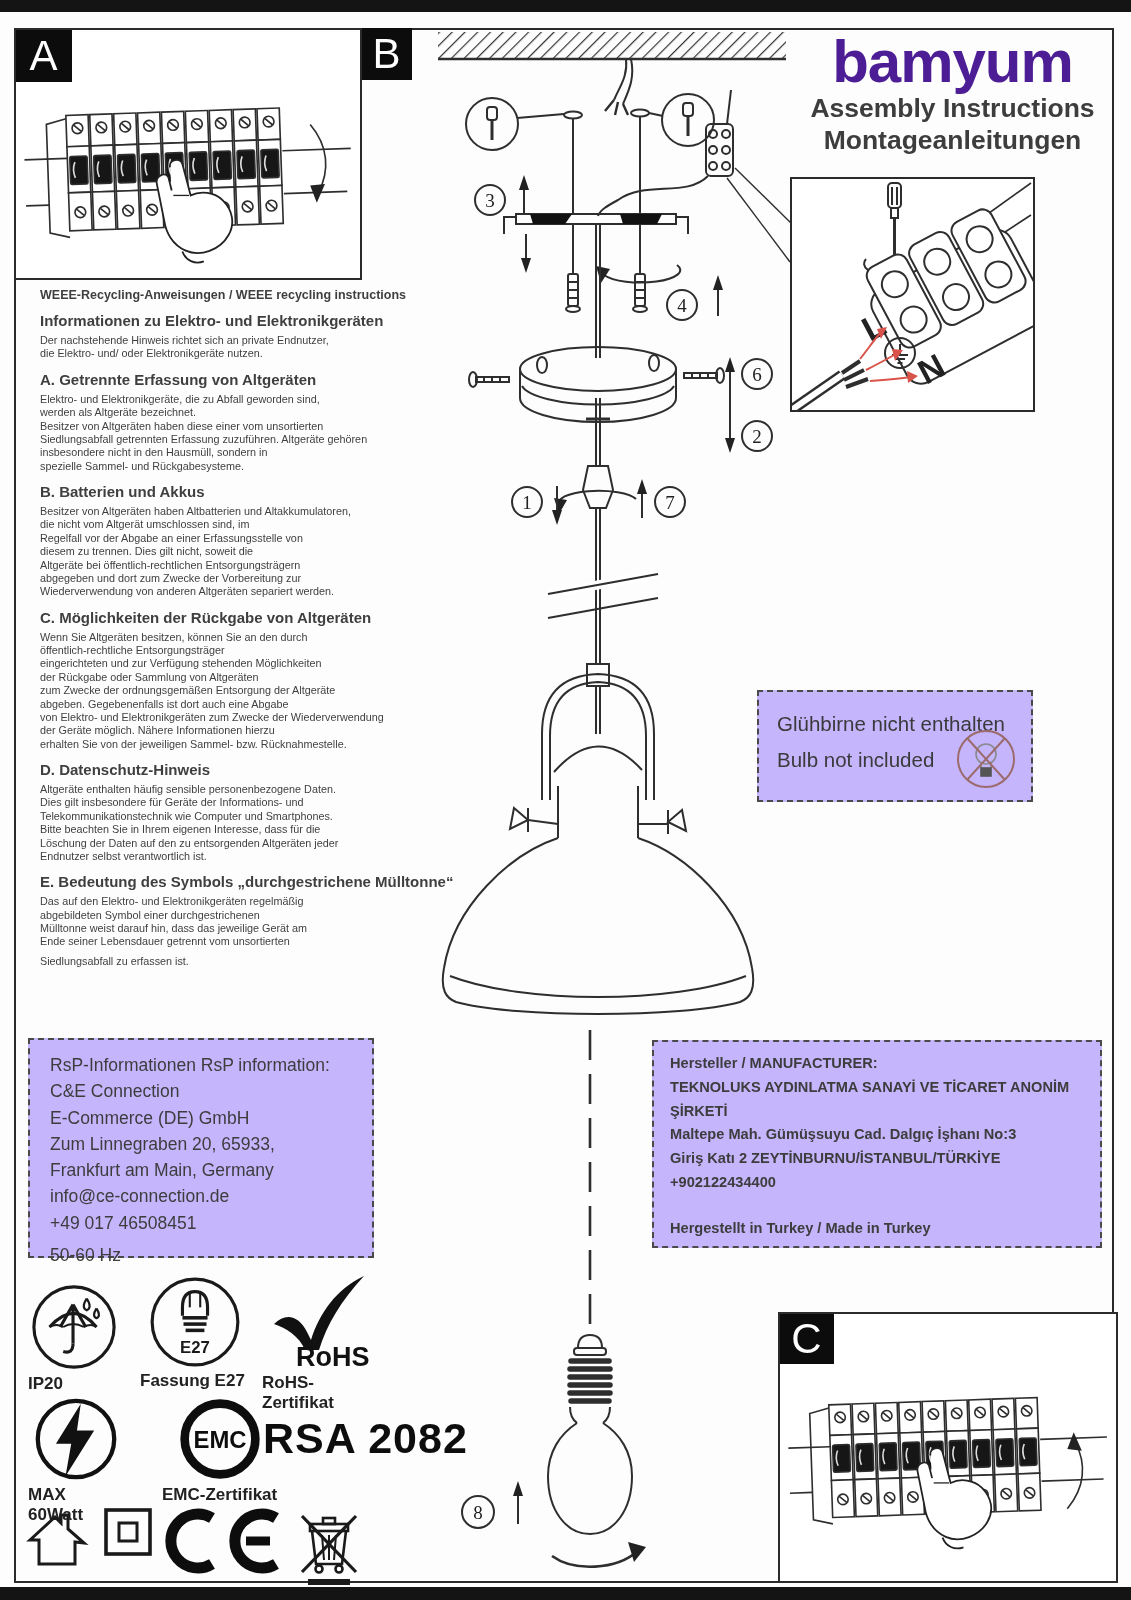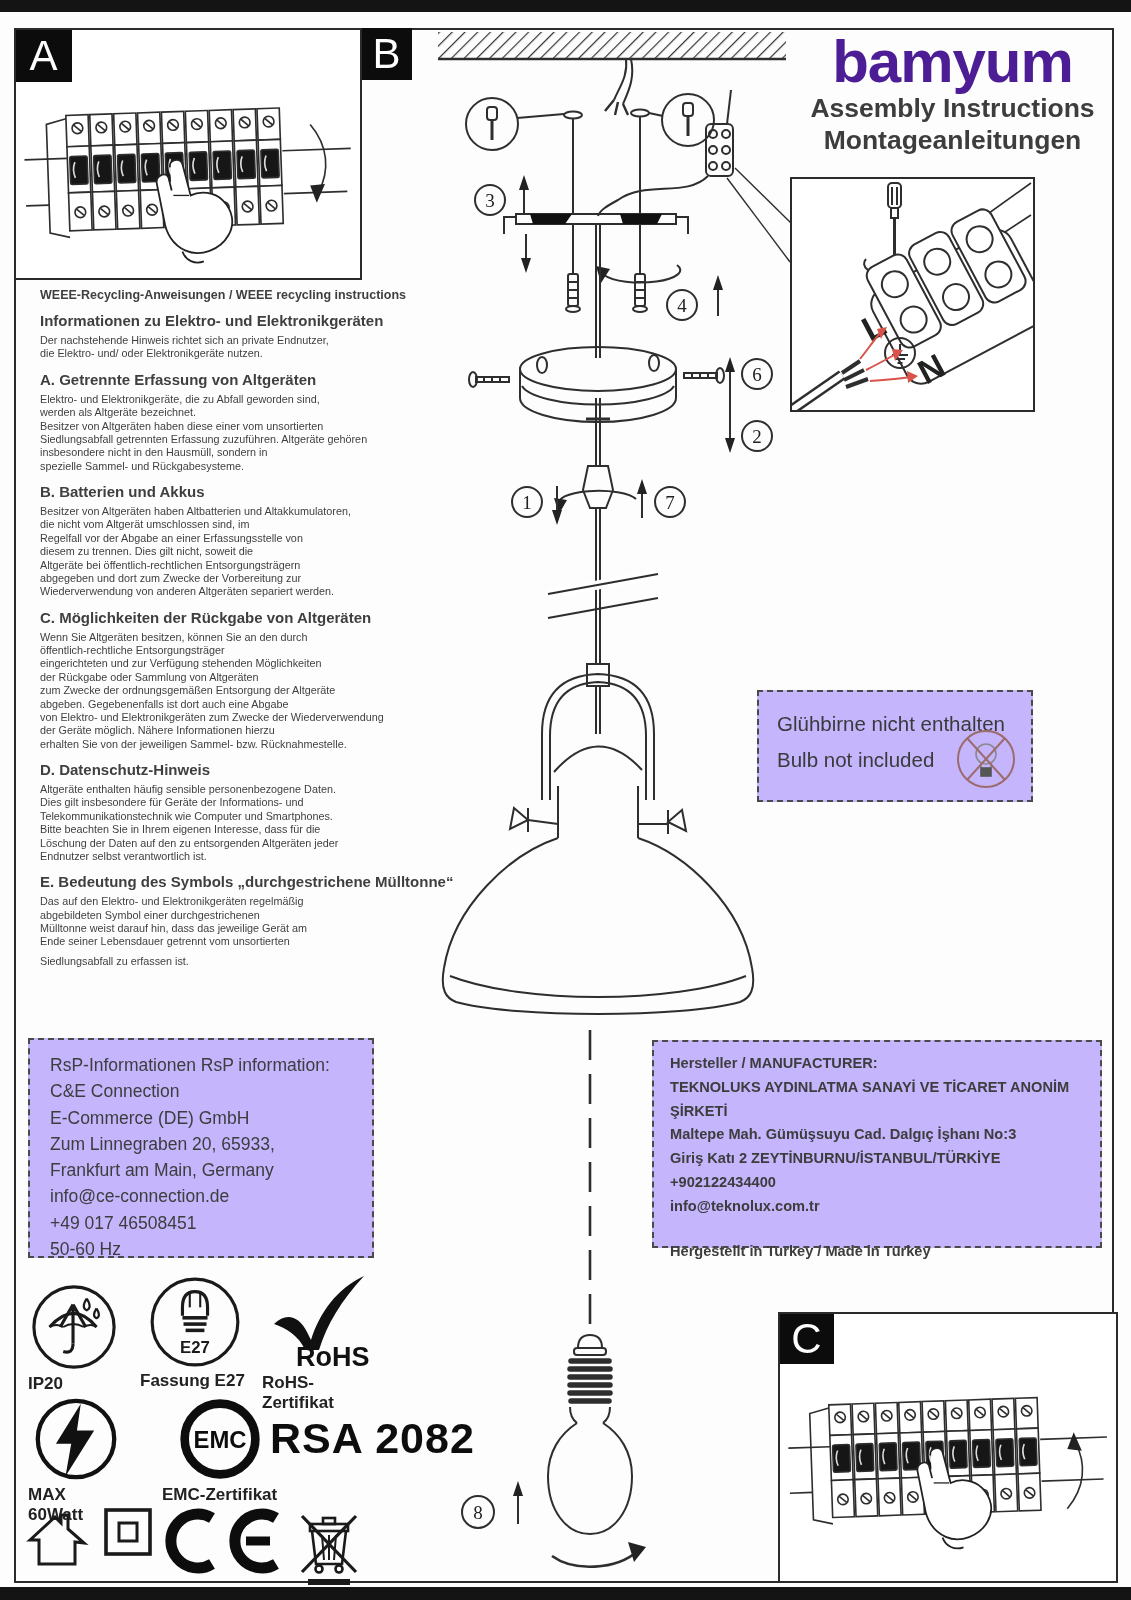--- a/index.html
+++ b/index.html
@@ -20,28 +20,28 @@
   
   .brand{left:800px;top:32px;width:305px;text-align:center;}
   .brand-logo{font-size:60px;font-weight:bold;color:#4c1d95;letter-spacing:-1px;line-height:1.0;}
   .brand-sub{font-size:26.5px;font-weight:bold;color:#3d3d3d;line-height:1.22;}
   
   .bulb-box{left:757px;top:690px;width:276px;height:112px;padding:14px 0 0 18px;}
   .bulb-box .ln{font-size:20.5px;color:#3a3a3a;line-height:1.75;}
   
   .rsp{left:28px;top:1038px;width:346px;height:220px;padding:12px 0 0 20px;
        font-size:17.5px;color:#3d3d3d;line-height:1.5;}
-  .rsp .gap{}
+  .rsp .gap{margin-top:6px;}
   .man{left:652px;top:1040px;width:450px;height:208px;padding:10px 0 0 16px;
        font-size:14.6px;font-weight:bold;color:#3d3d3d;line-height:1.63;}
   .man .made{margin-top:22px;}
   
   .cert{position:absolute;}
   .cert .lbl{font-size:17px;font-weight:bold;color:#222;margin-top:3px;}
-  .model{left:270px;top:1414px;font-size:43px;font-weight:bold;color:#0d0d0d;letter-spacing:1px;}
+  .model{left:263px;top:1414px;font-size:43px;font-weight:bold;color:#0d0d0d;letter-spacing:1px;}
   .row3{left:22px;top:1506px;display:flex;gap:10px;align-items:flex-start;}
   svg{display:block;}
   .num{font-size:19px;fill:#222;font-family:"Liberation Serif",serif;}
 </style>
 </head>
 <body>
 
 <svg width="0" height="0" class="abs">
   <defs>
     <g id="brkmod" stroke="#2e2e2e" stroke-width="2" fill="#fff">
@@ -422,21 +422,20 @@
   <div>+49 017 46508451</div>
   <div class="gap">50-60 Hz</div>
 </div>
 
 <div class="abs dashed man">
   <div>Hersteller / MANUFACTURER:</div>
   <div>TEKNOLUKS AYDINLATMA SANAYİ VE TİCARET ANONİM ŞİRKETİ</div>
   <div>Maltepe Mah. Gümüşsuyu Cad. Dalgıç İşhanı No:3</div>
   <div>Giriş Katı 2 ZEYTİNBURNU/İSTANBUL/TÜRKİYE</div>
   <div>+902122434400</div>
-  <div>info@teknolux.com.tr</div>
   <div class="made">Hergestellt in Turkey / Made in Turkey</div>
 </div>
 
 <svg class="abs" style="left:440px;top:1030px;" width="280" height="552" viewBox="0 0 280 552" stroke="#2e2e2e" fill="none" stroke-width="2">
   <line x1="150" y1="0" x2="150" y2="304" stroke-dasharray="30,14" stroke-width="2.6"></line>
   <g>
     <path d="M138,318 Q138,305 150,305 Q162,305 162,318"></path>
     <rect x="134" y="318" width="32" height="7" rx="3"></rect>
     <line x1="131" y1="331" x2="169" y2="331" stroke-width="5.5" stroke-linecap="round"></line>
     <line x1="130" y1="339" x2="170" y2="339" stroke-width="5.5" stroke-linecap="round"></line>

